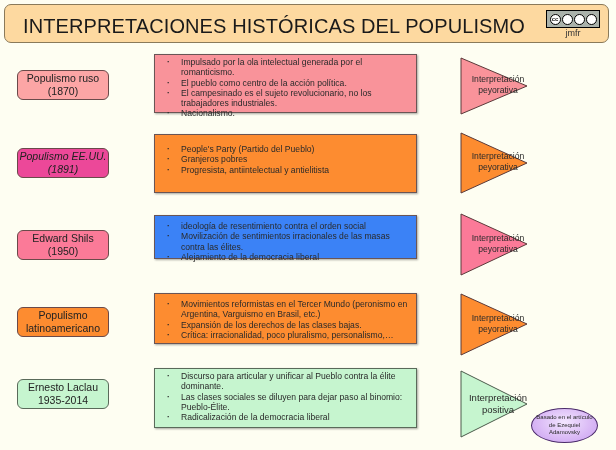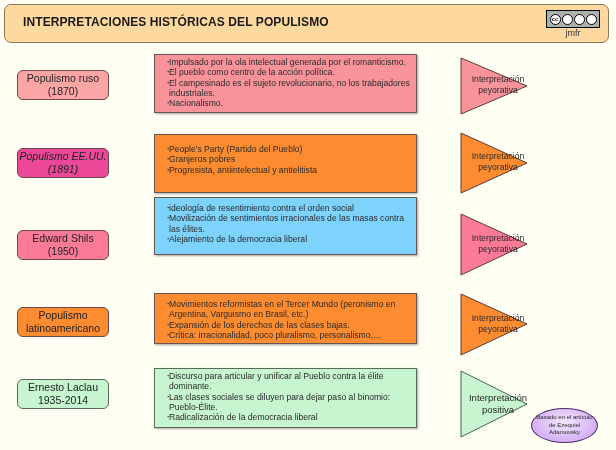--- a/index.html
+++ b/index.html
@@ -1,26 +1,26 @@
 <!DOCTYPE html>
 <html><head>
 <meta charset="utf-8">
 <style>
   html, body { margin:0; padding:0; }
   body { width:616px; height:450px; background:#fefef2; position:relative; overflow:hidden; font-family:"Liberation Sans", sans-serif; color:#222; }
   .header { position:absolute; left:4px; top:4px; width:605px; height:39px; background:#fdd9a0; border:1px solid #8a7a5a; border-radius:7px; box-sizing:border-box; }
-  .header-title { position:absolute; left:18px; top:10px; font-size:12px; font-weight:bold; color:#1a1a1a; letter-spacing:0.1px; }
+  .header-title { position:absolute; left:18px; top:10px; font-size:20px; font-weight:normal; color:#1a1a1a; letter-spacing:0.1px; }
   .cc { position:absolute; right:8px; top:5px; width:54px; height:36px; }
   .cc-badge { width:54px; height:18px; background:#aab2ab; border:1px solid #000; box-sizing:border-box; display:flex; align-items:center; justify-content:space-around; padding:0 2px; }
   .cc-badge span { width:11px; height:11px; border-radius:50%; background:#fff; border:1.5px solid #000; box-sizing:border-box; font-size:6px; line-height:8px; text-align:center; font-weight:bold; }
   .cc-author { font-size:9px; text-align:center; color:#333; margin-top:0px; }
   .left-box { position:absolute; left:17px; width:92px; height:30px; border:1px solid #6a4a4a; border-radius:6px; box-sizing:border-box; display:flex; align-items:center; justify-content:center; text-align:center; font-size:10.5px; line-height:13px; color:#222; }
   .desc-box { position:absolute; left:154px; width:263px; border:1px solid #6a5555; box-sizing:border-box; box-shadow:1px 1px 2px rgba(0,0,0,0.35); font-size:8.6px; line-height:10.3px; color:#2a2a2a; padding:2px 4px 2px 0; }
   .desc-box ul { margin:0; padding:0; list-style:none; }
-  .desc-box li { position:relative; padding-left:14px; }
+  .desc-box li { position:relative; padding-left:26px; }
   .desc-box li::before { content:"·"; position:absolute; left:12px; top:0; font-weight:bold; }
   .tri { position:absolute; left:460px; width:68px; }
   .tri svg { position:absolute; left:0; top:0; }
   .tri-label { position:absolute; left:4px; width:68px; text-align:left; padding-left:2px; font-size:8.6px; line-height:11px; color:#2a2a2a; box-sizing:border-box; }
   .tri-label span { display:block; text-align:center; width:64px; }
   .note { position:absolute; left:531px; top:408px; width:67px; height:35px; border-radius:50%; background:radial-gradient(ellipse at 50% 40%, #f3e6ff 0%, #d9b8f5 60%, #c79ef0 100%); border:1px solid #4a2a6a; box-sizing:border-box; display:flex; align-items:center; justify-content:center; text-align:center; font-size:6px; line-height:7.5px; color:#2a2a2a; padding:0 4px; }
 </style>
 </head>
 <body>
 
@@ -74,21 +74,21 @@
     </svg>
   <div class="tri-label" style="top:19px;">
       <span>Interpretación</span>
       <span>peyorativa</span>
     </div>
 </div>
 
 <div class="left-box" style="top:230px;background:#fb7a98;">
   <div><span>Edward Shils (1950)</span></div>
 </div>
-<div class="desc-box" style="top:197px;height:58px;background:#7dd3fc;padding-top:5px;">
+<div class="desc-box" style="top:215px;height:44px;background:#3b82f6;padding-top:5px;">
   <ul>
     <li>ideología de resentimiento contra el orden social</li>
     <li>Movilización de sentimientos irracionales de las masas contra las élites.</li>
     <li>Alejamiento de la democracia liberal</li>
   </ul>
 </div>
 <div class="tri" style="top:213px;height:63px;">
   <svg width="68" height="63">
       <polygon points="1,1 67,31 1,62" fill="#fb7a98" stroke="#5a3a3a" stroke-width="1"></polygon>
     </svg>

